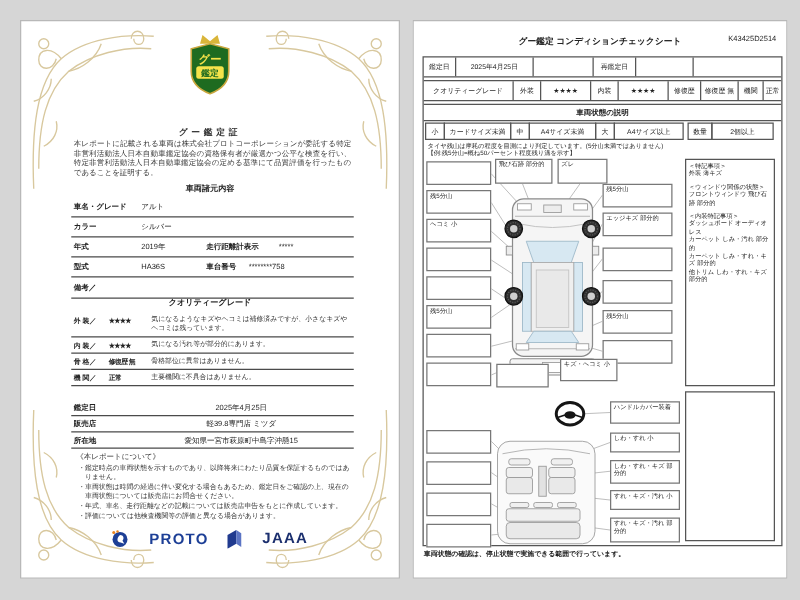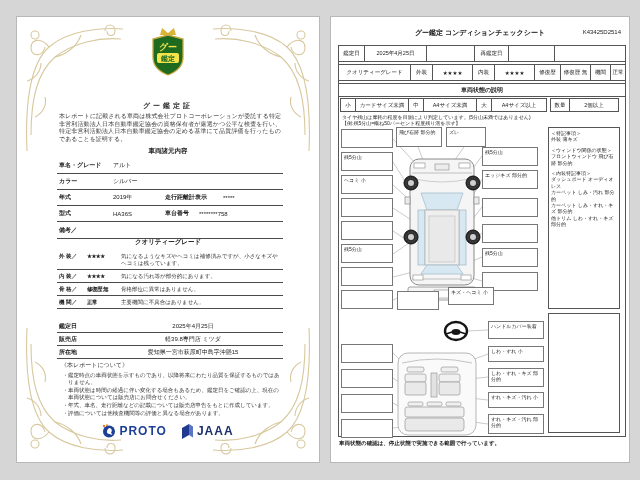--- a/index.html
+++ b/index.html
@@ -37,21 +37,21 @@
   .g-desc{flex:1;line-height:7px;color:#333;}
   .lp-info{position:absolute;left:40px;top:303px;width:226px;}
   .i-row{display:flex;align-items:center;border-bottom:1px solid #4a4a4a;height:12px;font-size:6px;}
   .i-lab{width:46px;font-weight:bold;padding-left:2px;box-sizing:border-box;}
   .i-val{flex:1;text-align:center;}
   .lp-notes{position:absolute;left:44px;top:344px;width:222px;font-size:5.5px;color:#333;}
   .lp-notes-h{font-size:6px;margin-bottom:2px;}
   .lp-notes ul{margin:0;padding-left:7px;list-style-type:"・";}
   .lp-notes li{line-height:7px;margin-bottom:1px;}
   .lp-logos{position:absolute;left:0;top:406px;width:100%;display:flex;justify-content:center;align-items:center;gap:14px;}
-  .logo{display:flex;align-items:center;gap:3px;}
+  .logo{display:flex;gap:16px;}
   .logo-proto-text{font-size:12px;font-weight:bold;color:#1d3f96;letter-spacing:1px;}
   .logo-jaaa-text{font-size:12px;font-weight:bold;color:#1b2f6e;letter-spacing:1px;}
 
   
   .rp-title{position:absolute;left:0;top:11px;width:100%;text-align:center;font-size:7px;font-weight:bold;color:#222;}
   .rp-no{position:absolute;right:8px;top:12px;font-size:6px;color:#222;}
   .frame{position:absolute;left:7px;top:28px;width:288px;height:392px;border:1px solid #555;box-sizing:border-box;}
   .hrow{position:absolute;left:0;width:286px;display:flex;font-size:5.5px;}
   .hrow .c{border-right:1px solid #555;display:flex;align-items:center;justify-content:center;box-sizing:border-box;height:100%;}
   .hrow .c:last-child{border-right:none;}

